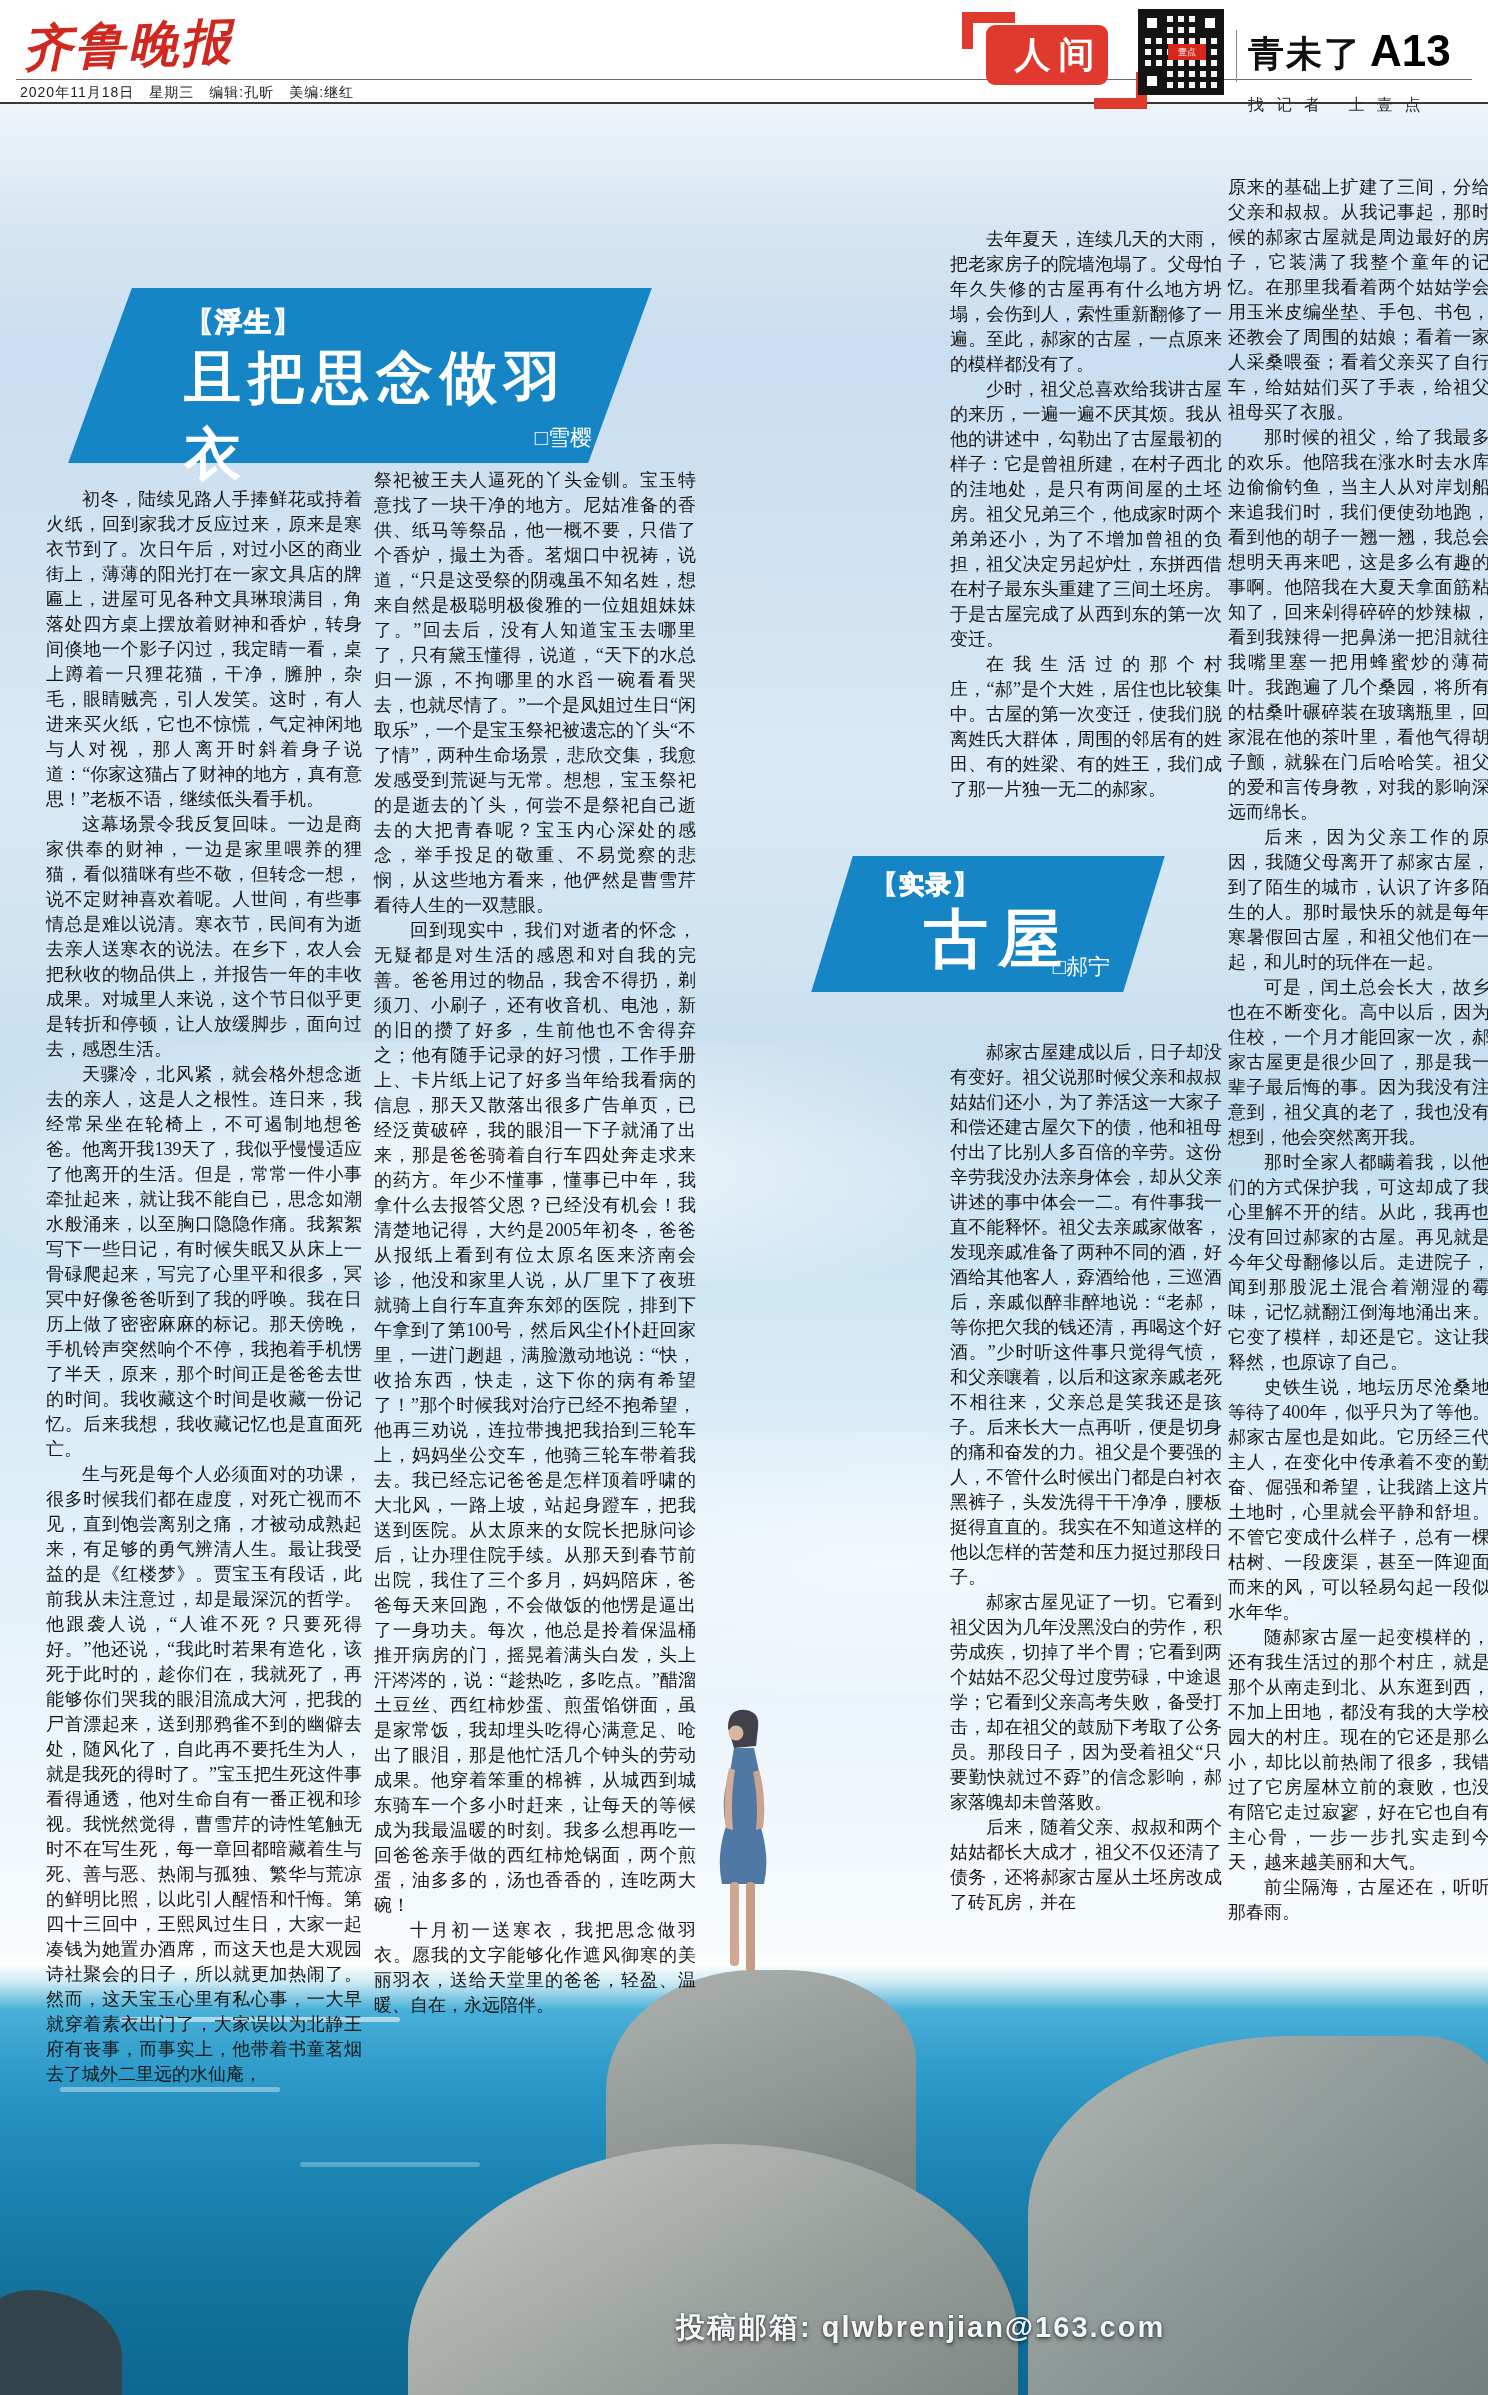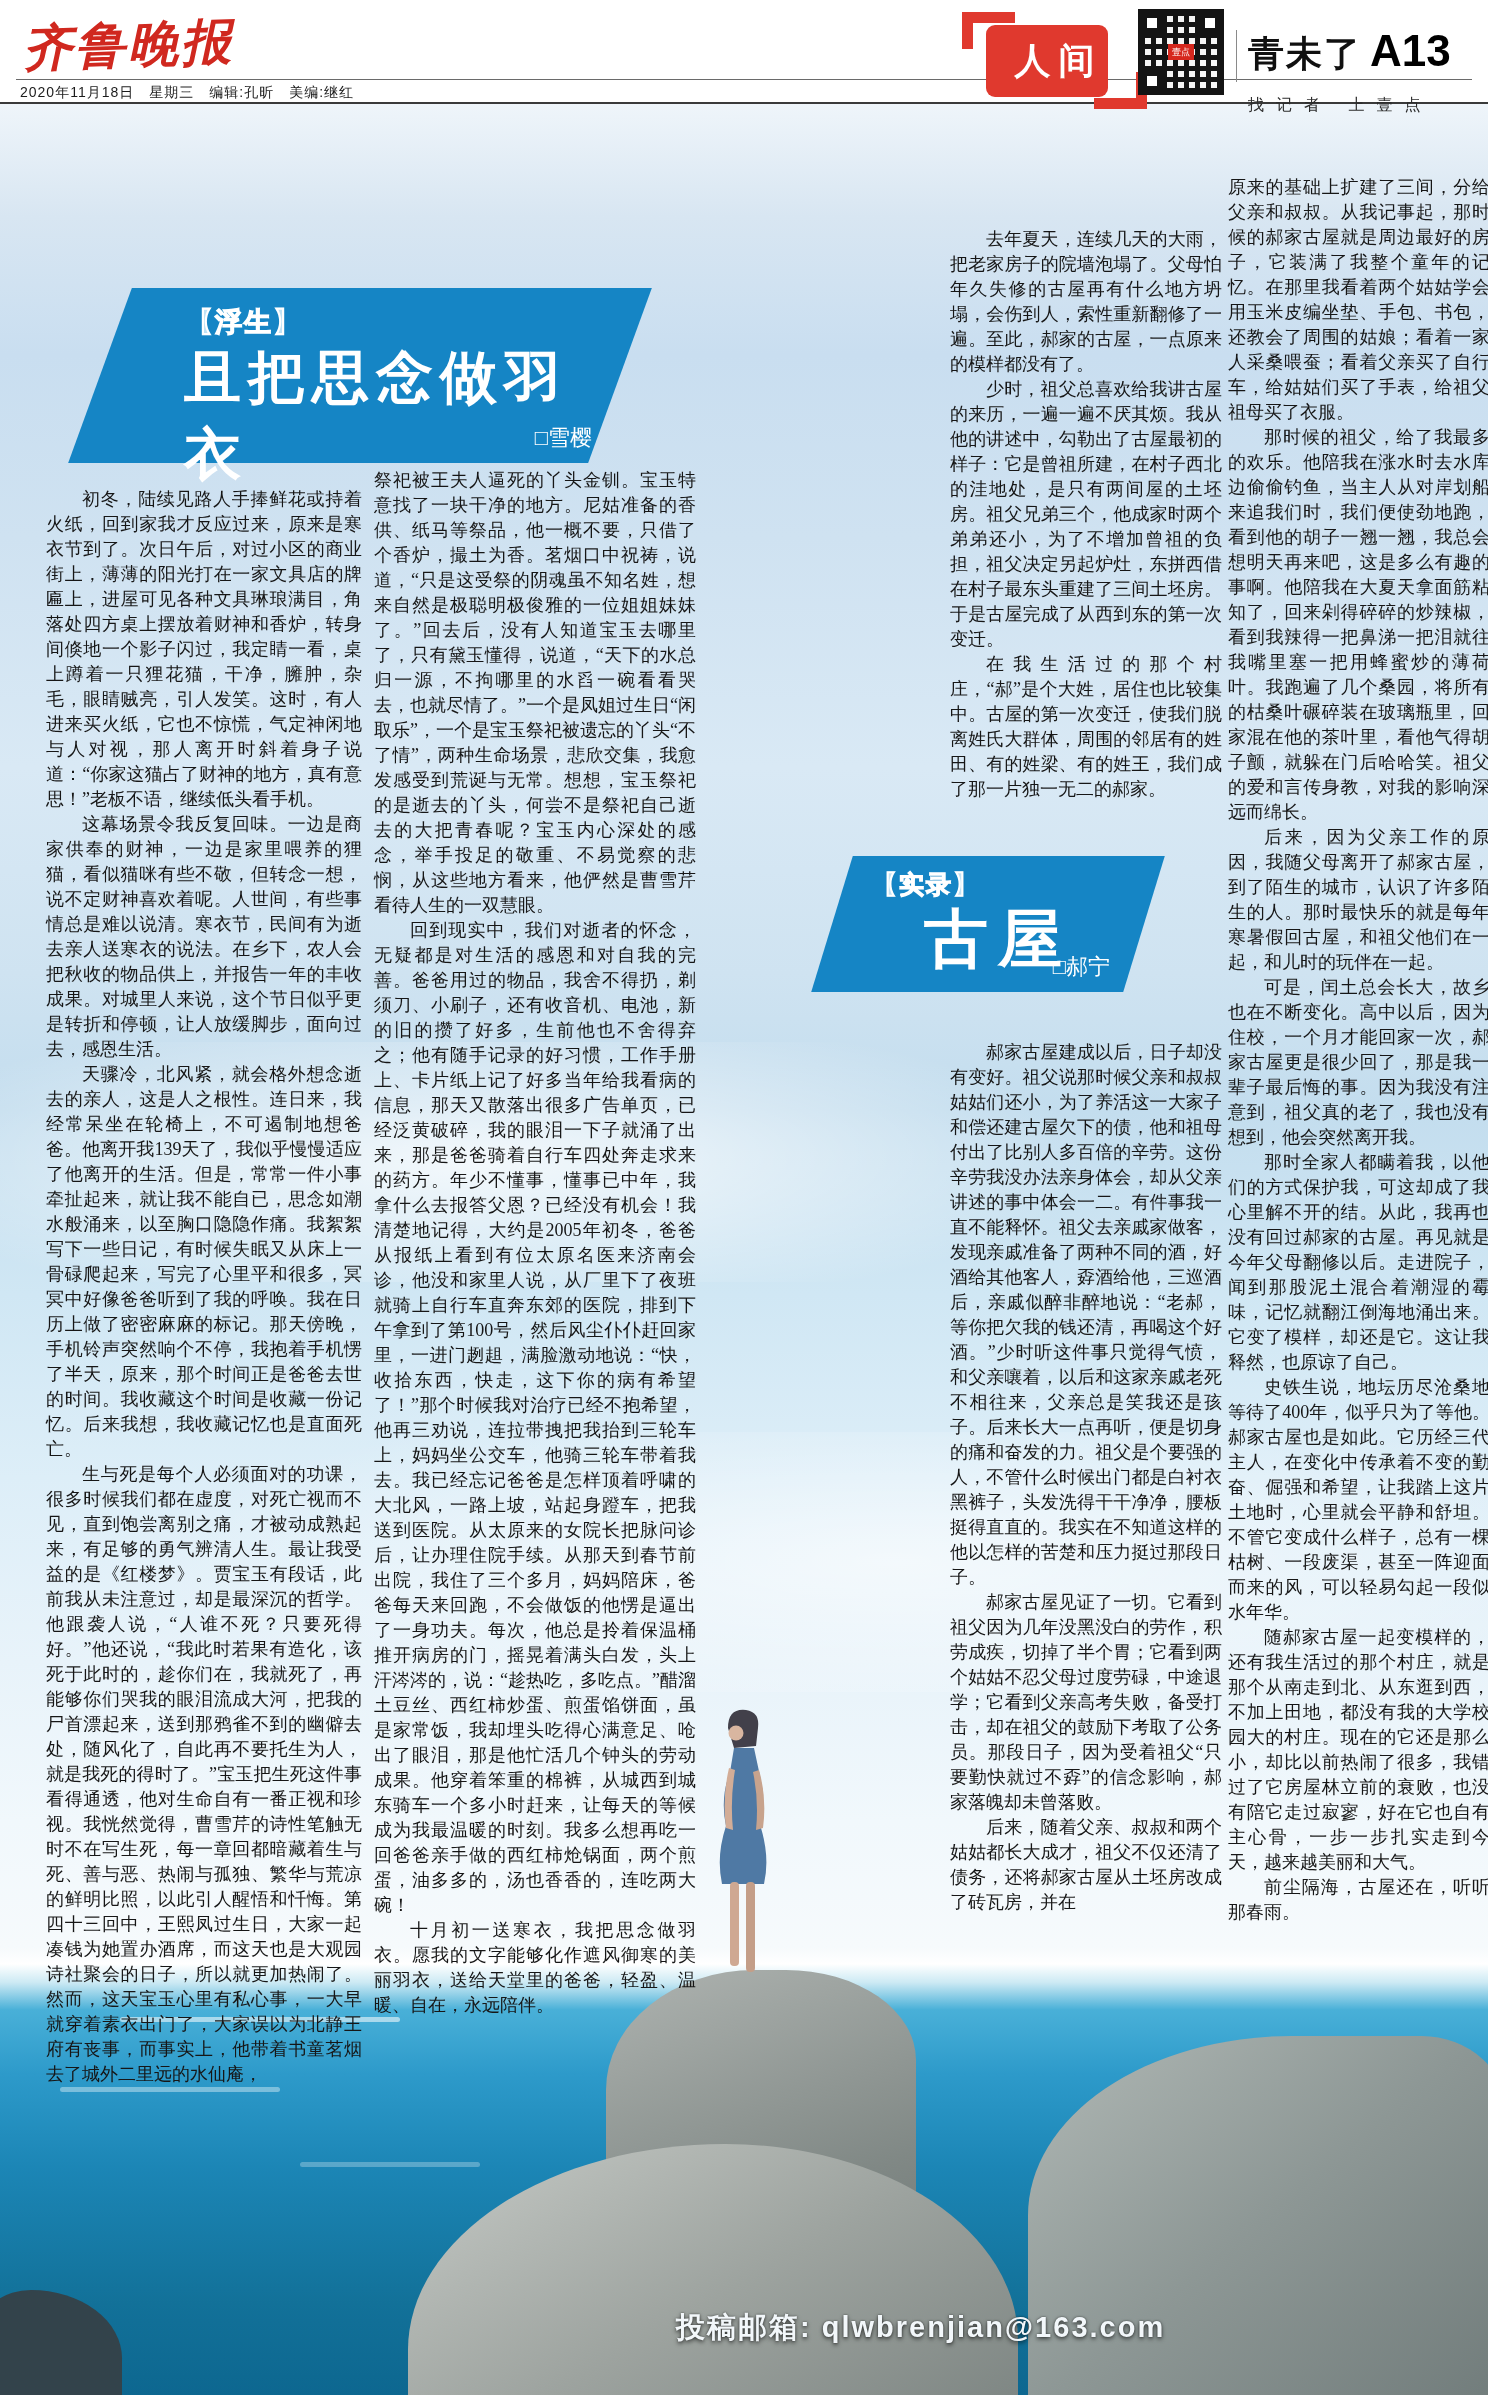--- a/index.html
+++ b/index.html
@@ -12,32 +12,32 @@
   .masthead{position:absolute;left:22px;top:12px;font-family:"Liberation Serif",serif;
             font-style:italic;font-weight:900;font-size:50px;color:#d0281f;
             letter-spacing:3px;transform:rotate(-2deg);}
   .dateline{position:absolute;left:20px;top:84px;font-size:14px;color:#1c1c1c;
             font-family:"Liberation Sans","DejaVu Sans",sans-serif;letter-spacing:1px;}
   .badge-wrap{position:absolute;left:962px;top:8px;width:180px;height:94px;}
   .bracket-tl{position:absolute;left:0;top:4px;width:42px;height:26px;
               border-top:11px solid #e0392e;border-left:11px solid #e0392e;}
   .bracket-br{position:absolute;left:132px;top:64px;width:42px;height:26px;
               border-bottom:11px solid #e0392e;border-right:11px solid #e0392e;}
-  .badge{position:absolute;left:24px;top:17px;width:122px;height:72px;background:#e0392e;
+  .badge{position:absolute;left:24px;top:17px;width:122px;height:60px;background:#e0392e;
          border-radius:9px;color:#fff;display:flex;align-items:center;justify-content:center;
          font-size:36px;font-weight:700;letter-spacing:8px;
          font-family:"Liberation Sans","DejaVu Sans",sans-serif;padding-left:23px;box-sizing:border-box;}
   .qr{position:absolute;left:1140px;top:11px;width:82px;height:82px;background:#fff;
       background-image:
         repeating-linear-gradient(0deg,#141414 0 5px,transparent 5px 11px),
         repeating-linear-gradient(90deg,#141414 0 5px,#f5f5f5 5px 11px);
       outline:2px solid #141414;}
   .qr .eye{position:absolute;width:20px;height:20px;border:5px solid #141414;background:#fff;box-sizing:border-box;}
   .qr .eye.e1{left:2px;top:2px;} .qr .eye.e2{right:2px;top:2px;} .qr .eye.e3{left:2px;bottom:2px;}
-  .qr .tag{position:absolute;left:28px;top:33px;width:26px;height:16px;background:#d6271d;
+  .qr .tag{position:absolute;left:28px;top:33px;width:38px;height:16px;background:#d6271d;
            color:#fff;font-size:9px;line-height:16px;text-align:center;
            font-family:"Liberation Sans",sans-serif;}
   .vsep{position:absolute;left:1236px;top:30px;width:1px;height:52px;background:#8a8a8a;}
   .edition-row{position:absolute;left:1248px;top:26px;width:230px;white-space:nowrap;}
   .edition{font-size:36px;font-weight:700;color:#101010;letter-spacing:2px;
            font-family:"Liberation Sans","DejaVu Sans",sans-serif;}
   .pageno{font-size:44px;font-weight:900;color:#000;margin-left:8px;
           font-family:"Liberation Sans","DejaVu Sans",sans-serif;}
   .tagline{position:absolute;left:1248px;top:84px;font-size:16px;color:#2b2b2b;
            letter-spacing:12px;font-family:"Liberation Sans",sans-serif;white-space:nowrap;margin-top:11px;}

